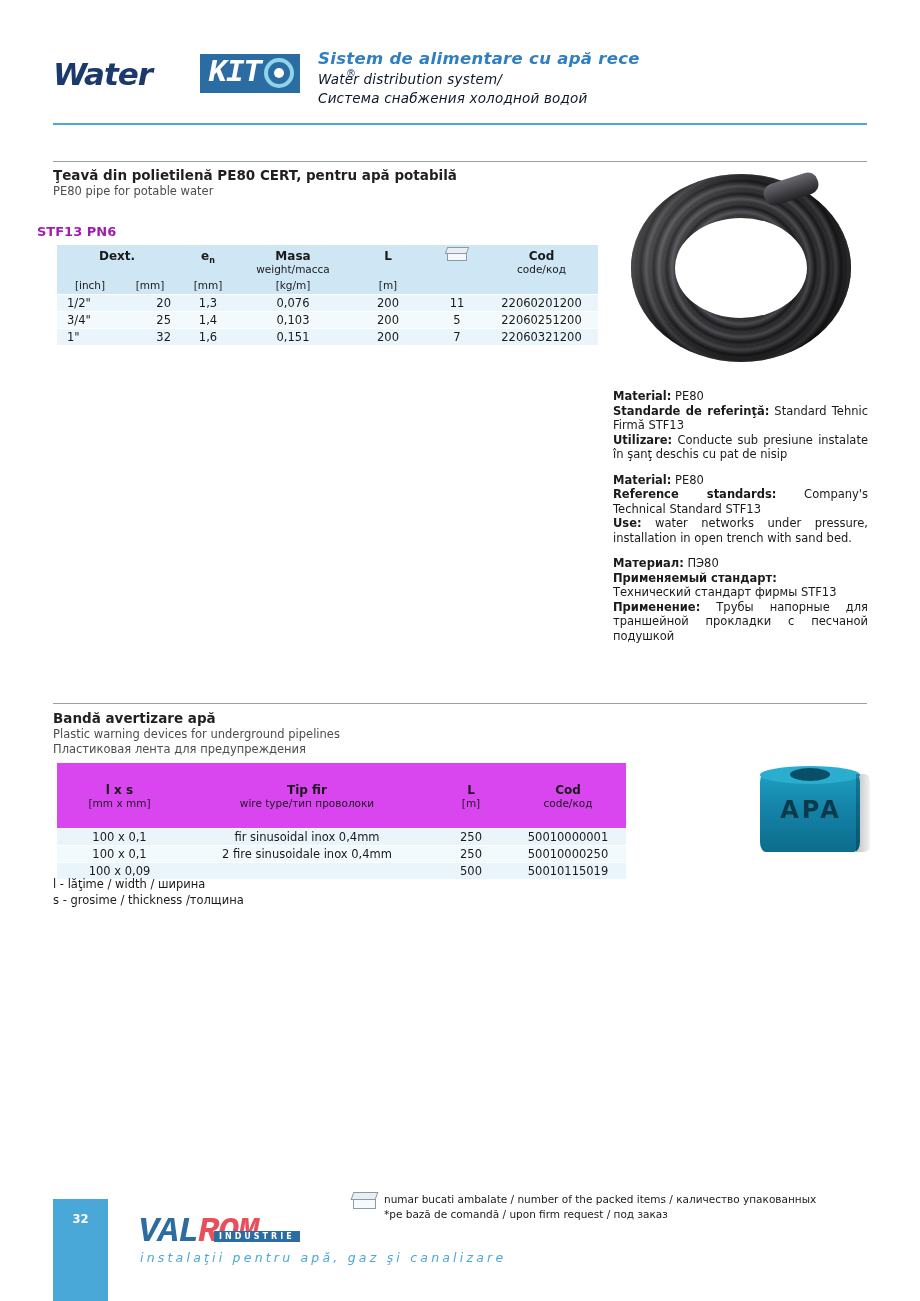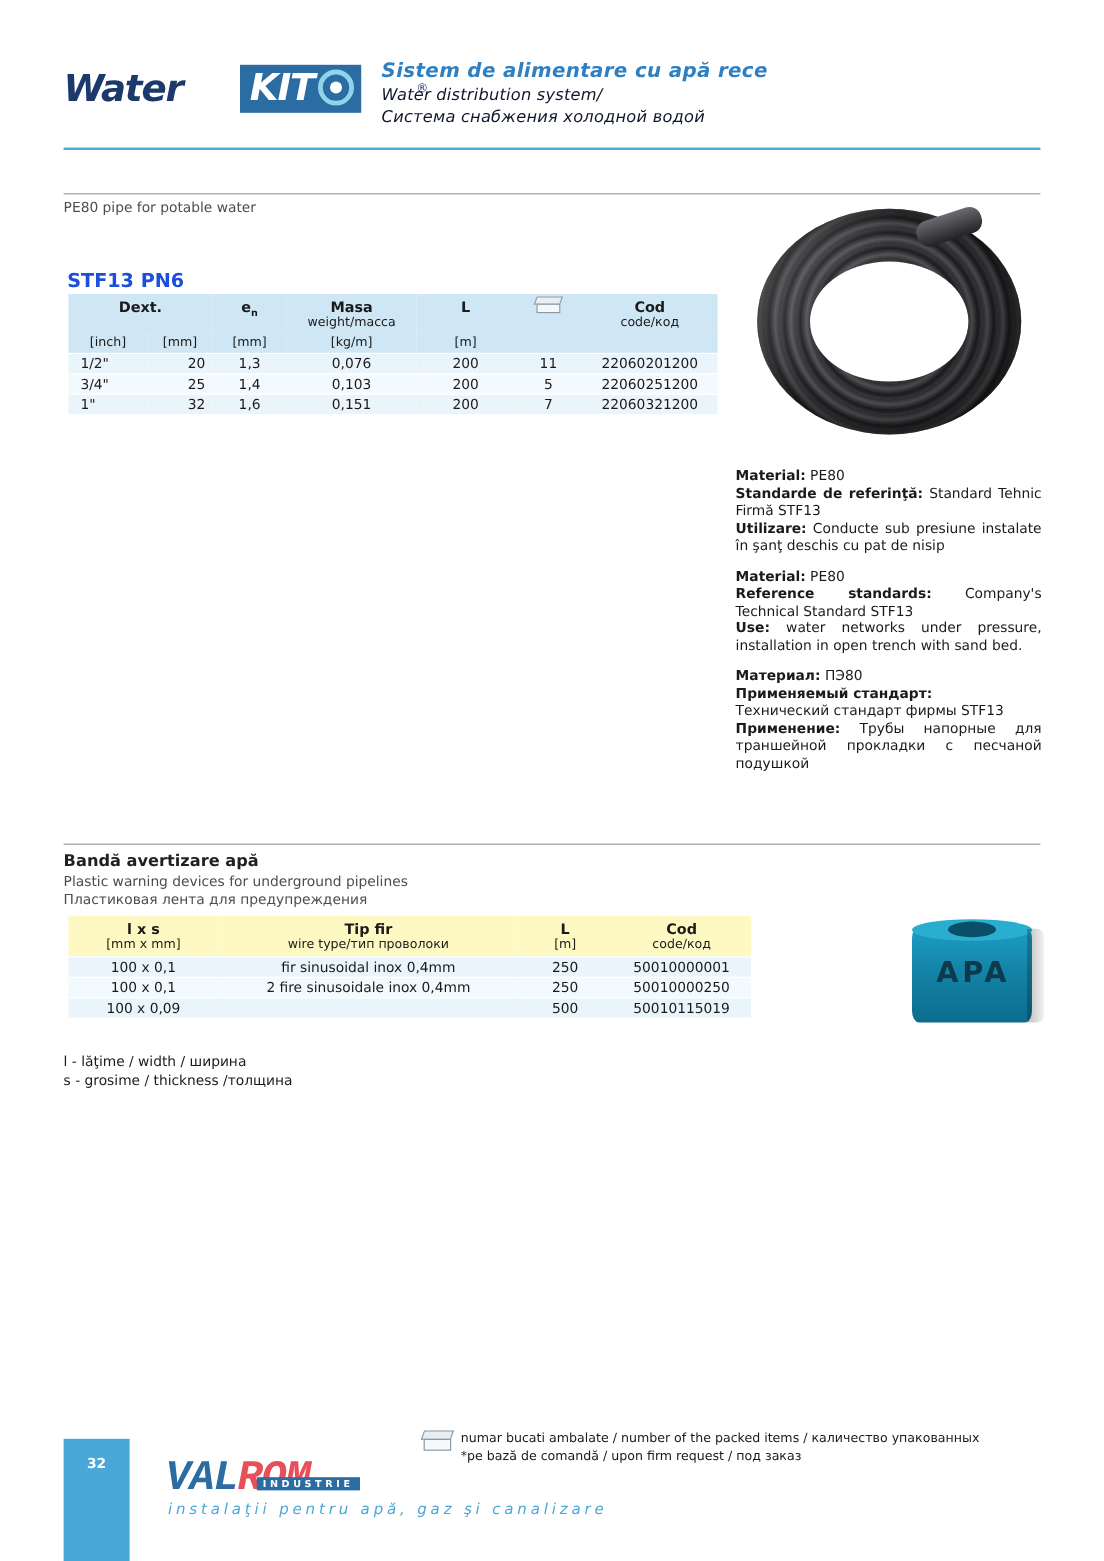--- a/index.html
+++ b/index.html
@@ -36,20 +36,21 @@
     color: #ffffff;
     font-weight: bold;
     font-style: italic;
     font-size: 31px;
     padding: 1px 6px 3px 8px;
     margin-left: 4px;
     display: flex;
     align-items: center;
     letter-spacing: -1px;
     position: relative;
+    font-family: Liberation Mono, monospace;
   }
   .logo-ring {
     width: 30px; height: 30px;
     border-radius: 50%;
     border: 4px solid #8fd4e8;
     display: inline-block;
     margin-left: 3px;
     position: relative;
   }
   .logo-ring::after {
@@ -98,22 +99,22 @@
     border-top: 1px solid #9aa0a6;
   }
   .sec1 { position: absolute; left: 53px; top: 166px; width: 560px; }
   .sec-title {
     font-size: 13.5px; font-weight: bold; color: #231f20; line-height: 18px;
   }
   .sec-sub {
     font-size: 11.5px; color: #4d4d4d; line-height: 15px;
   }
   .sec-code {
-    position: absolute; left: 56px; top: 224px;
-    font-size: 16px; font-weight: bold; color: #1d4ed8;
+    position: absolute; left: 37px; top: 224px;
+    font-size: 13px; font-weight: bold; color: #a21caf;
   }
 
   
   .table1 {
     position: absolute; left: 57px; top: 245px; width: 541px;
     border-collapse: collapse;
     font-size: 11.5px;
   }
   .table1 thead td {
     background: #cfe6f4;
@@ -197,22 +198,22 @@
     position: absolute; left: 53px; top: 703px; width: 814px;
     border-top: 1px solid #9aa0a6;
   }
   .sec2 { position: absolute; left: 53px; top: 709px; width: 560px; }
 
   .table2 {
     position: absolute; left: 57px; top: 763px; width: 569px;
     border-collapse: collapse; font-size: 11.5px;
   }
   .table2 thead td {
-    background: #fef9c3; text-align: center; vertical-align: top;
-    padding: 0; color: #1a1a1a;
+    background: #d946ef; text-align: center; vertical-align: top;
+    padding: 16px; color: #1a1a1a;
   }
   .table2 tbody td {
     background: #e9f4fb; border-top: 1px solid #ffffff;
     height: 15px; padding: 1px 6px; text-align: center;
     font-size: 11.5px; color: #1a1a1a;
   }
   .table2 tbody tr:nth-child(even) td { background: #f3fafd; }
 
   
   .tape-img {
@@ -310,20 +311,21 @@
   <div class="header-titles">
     <div class="h-title-ro">Sistem de alimentare cu apă rece</div>
     <div class="h-title-en">Water distribution system/</div>
     <div class="h-title-ru">Система снабжения холодной водой</div>
   </div>
 </div>
 <div class="header-rule"></div>
 
 <div class="sec1-rule"></div>
 <div class="sec1">
+  <div class="sec-title">Ţeavă din polietilenă PE80 CERT, pentru apă potabilă</div>
   <div class="sec-sub">PE80 pipe for potable water</div>
 </div>
 <div class="sec-code">STF13 PN6</div>
 
 <table class="table1">
   <colgroup>
     <col style="width:66px">
       <col style="width:54px">
       <col style="width:62px">
     <col style="width:108px">

